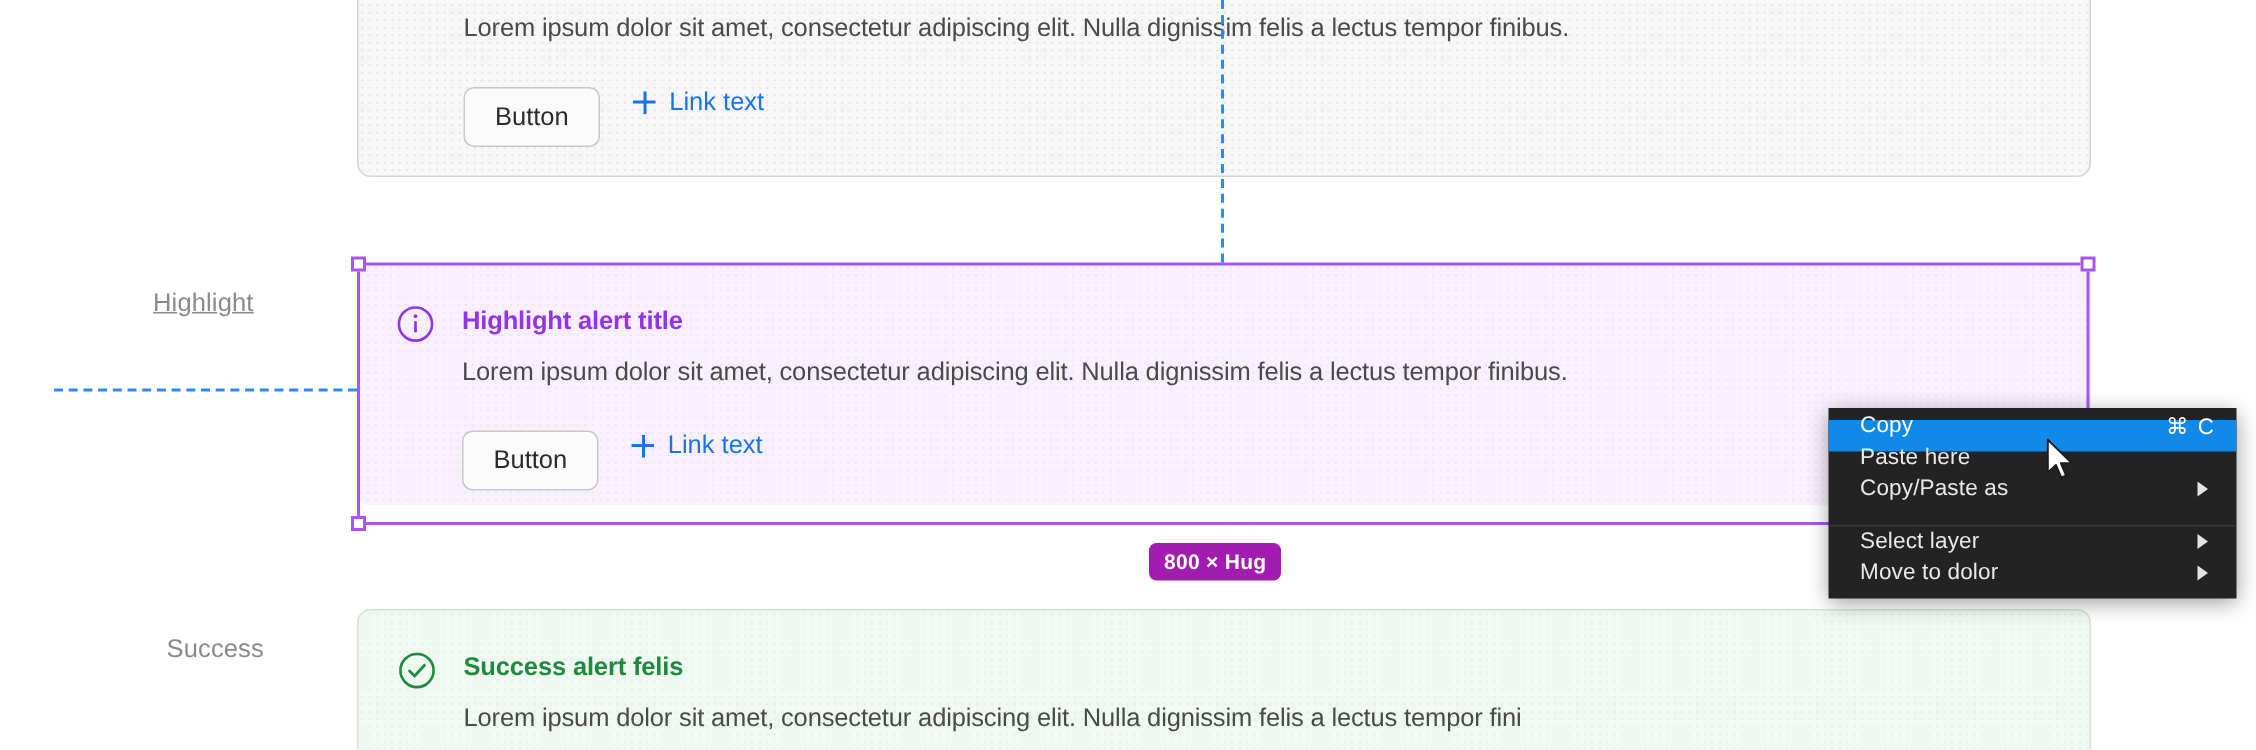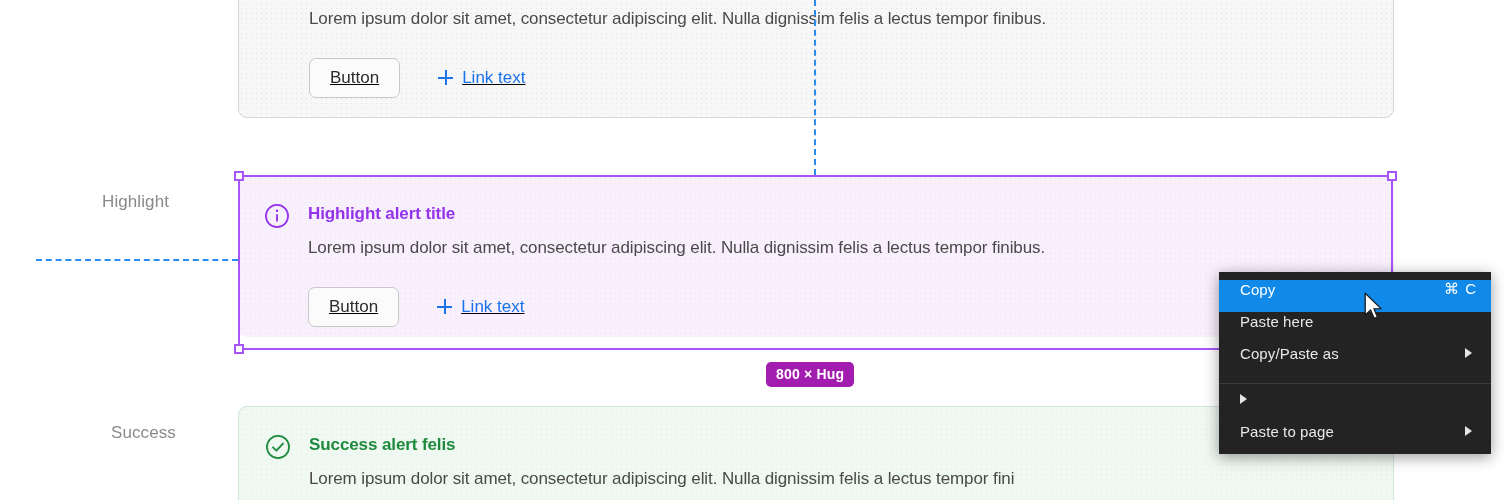--- a/index.html
+++ b/index.html
@@ -26,21 +26,21 @@
   }
 
   
   .row-label {
     position: absolute;
     font-size: 17px;
     color: #8a8a8a;
     letter-spacing: .1px;
     white-space: nowrap;
   }
-  #label-highlight { left: 66px; top: 192px; }
+  #label-highlight { left: 66px; top: 192px; text-decoration: underline; }
   #label-success   { left: 75px; top: 423px; }
 
   
   .alert {
     position: absolute;
     left: 202px;
     width: 1156px;
     border-radius: 9px;
   }
   .alert-inner { padding: 0; position: relative; height: 100%; }
@@ -63,23 +63,22 @@
     left: 70px;
     font-size: 17px;
     color: #4a4a4a;
     letter-spacing: -.1px;
     white-space: nowrap;
   }
   .alert-actions {
     position: absolute;
     left: 70px;
     display: flex;
-    align-items: center;
-    gap: 38px;
-    text-decoration: underline;
+    align-items: flex-start;
+    gap: 22px;
   }
   .btn {
     background: #fbfbfb;
     border: 1px solid #c8c8c8;
     border-radius: 7px;
     padding: 9px 20px;
     font-size: 17px;
     color: #2b2b2b;
     font-family: "Liberation Sans", sans-serif;
     line-height: 1.15;
@@ -193,21 +192,21 @@
     width: 272px;
     background: #232323;
     padding: 8px 0 0 0;
     box-shadow: 0 3px 14px rgba(0,0,0,.4);
     font-size: 15px;
     color: #e8e8e8;
     overflow: hidden;
   }
   .menu-item {
     position: relative;
-    height: 32px;
+    height: 21px;
     display: flex;
     align-items: center;
     padding: 0 14px 14px 21px;
     white-space: nowrap;
     cursor: default;
   }
   .menu-item.selected { background: #1089e8; color: #ffffff; }
   .menu-label { flex: 1; letter-spacing: .1px; }
   .menu-shortcut {
     color: #d0d0d0;
@@ -322,25 +321,26 @@
 
 
     <div class="menu-item">
       <span class="menu-label">Copy/Paste as</span>
       <span class="menu-arrow"></span>
     </div>
 
     <div class="menu-sep"></div>
 
     <div class="menu-item">
+      <span class="menu-label">Select layer</span>
       <span class="menu-arrow"></span>
     </div>
 
     <div class="menu-item">
-      <span class="menu-label">Paste to page</span>
+      <span class="menu-label">Move to dolor</span>
       <span class="menu-arrow"></span>
     </div>
 
   </div>
 
   <div id="cursor">
     <svg viewBox="0 0 20 30" width="20" height="30">
       <path d="M1.2 1.2 L1.2 23.0 L6.6 17.9 L10.2 26.4 L13.4 25.0 L9.9 16.8 L17.0 16.6 Z" fill="#ffffff" stroke="#1c1c1c" stroke-width="1.3" stroke-linejoin="round"></path>
     </svg>
   </div>

